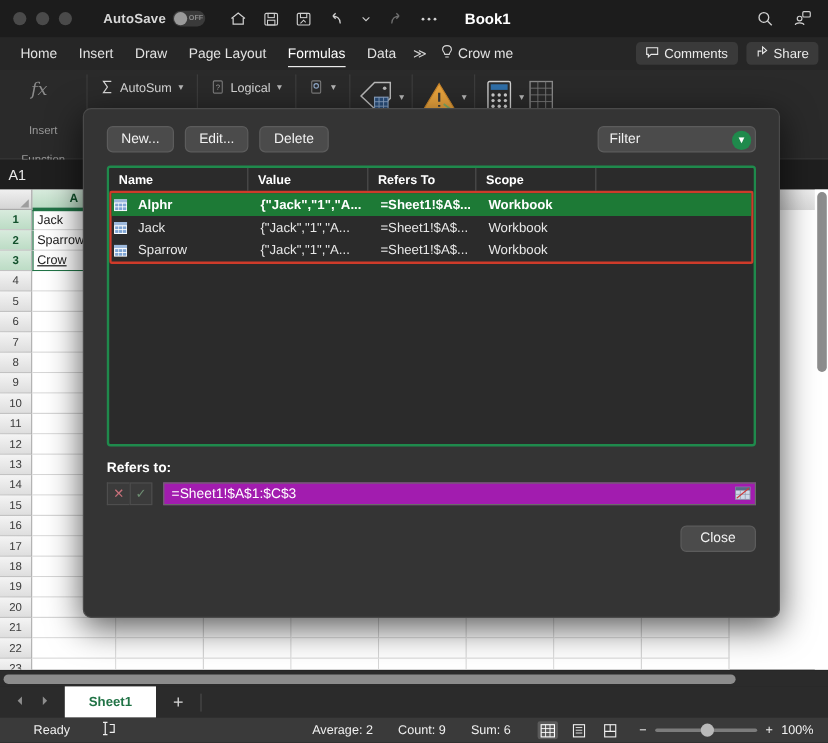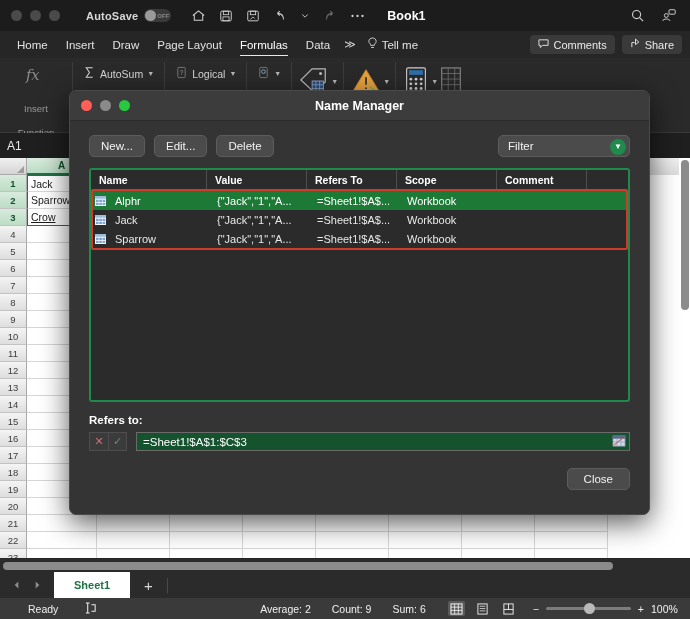--- a/index.html
+++ b/index.html
@@ -204,32 +204,32 @@
     border-right: 1px solid #4e4e4e; height: 19px; display: flex;
     align-items: center; padding-left: 8px;
   }
   .rows-outline { border: 2px solid #cf3b2a; border-radius: 2px; }
   .lrow { display: flex; height: 19px; align-items: center; }
   .lrow.selected { background: #1d7a36; }
   .lcell {
     font-size: 11px; color: #e8e8e8; height: 19px; display: flex;
     align-items: center; padding-left: 8px; overflow: hidden; white-space: nowrap;
   }
-  .lrow.selected .lcell { color: #ffffff; }
+  .lrow.selected .lcell { color: #ffffff; font-weight: bold; }
   .grid-icon-wrap { width: 14px; display: flex; align-items: center; padding-left: 2px; }
   .refers-label { color: #ffffff; font-size: 11.5px; font-weight: bold; margin: 12px 0 6px 0; }
   .refers-row { display: flex; align-items: center; gap: 0; }
   .sqbtn {
     width: 19px; height: 19px; border: 1px solid #4e4e4e; background: #3b3b3b;
     display: flex; align-items: center; justify-content: center; font-size: 11px;
   }
   .sqbtn.x { color: #c8707a; border-right: none; }
   .sqbtn.ck { color: #6e8d72; }
   .refers-input {
-    flex: 1; height: 19px; background: #14532d; border: 1px solid #6a6a6a;
+    flex: 1; height: 19px; background: #a21caf; border: 1px solid #6a6a6a;
     margin-left: 9px; color: #ffffff; font-size: 11.5px; display: flex;
     align-items: center; padding-left: 6px; position: relative;
   }
   .ref-grid-ic { position: absolute; right: 3px; top: 2px; }
   .dlg-footer { display: flex; justify-content: flex-end; margin-top: 17px; }
   .close-btn {
     background: #4b4b4b; border: 1px solid #5c5c5c; border-radius: 5px;
     color: #f2f2f2; font-size: 11.5px; height: 22px; padding: 0 16px;
     display: flex; align-items: center;
   }
@@ -321,21 +321,21 @@
     <div class="rtab active">Formulas</div>
     <div class="rtab">Data</div>
     <div class="chev-dbl">≫</div>
     <div class="tell-me">
       <span>
         <svg width="11" height="13" viewBox="0 0 12 14">
             <path d="M6 1 C3.4 1 2 2.8 2 4.6 C2 6.4 4 7.2 4 9 h4 C8 7.2 10 6.4 10 4.6 C10 2.8 8.6 1 6 1 Z" fill="none" stroke="#d8d8d8" stroke-width="1"></path>
             <path d="M4.4 11.3 h3.2" stroke="#d8d8d8" stroke-width="1"></path>
           </svg>
       </span>
-      <span>Tell me</span>
+      <span>Crow me</span>
     </div>
     <div class="right-btns">
       <div class="tb-btn">
         <span>
           <svg width="11" height="11" viewBox="0 0 12 12">
               <path d="M1 2 h10 v6 H5 L2.5 10.3 V8 H1 Z" fill="none" stroke="#eaeaea" stroke-width="1"></path>
             </svg>
         </span>
         <span>Comments</span>
       </div>
@@ -818,47 +818,38 @@
       <span>−</span>
       <div class="zbar">
         <div class="zknob"></div>
       </div>
       <span>+</span>
       <span class="zpct">100%</span>
     </div>
   </div>
 
   <div class="dialog">
-    <div class="dlg-title">
-      <div class="dlg-traffic">
-        <div class="dtl red"></div>
-        <div class="dtl yellow"></div>
-        <div class="dtl green"></div>
-      </div>
-      <div class="dlg-title-txt">Name Manager</div>
-    </div>
 
     <div class="dlg-body">
       <div class="dlg-toolbar">
         <div class="dbtn">New...</div>
         <div class="dbtn">Edit...</div>
         <div class="dbtn">Delete</div>
         <div class="filter-btn">
           <span>Filter</span>
           <span class="filter-caret">▼</span>
         </div>
       </div>
 
       <div class="list-outer">
         <div class="list-head">
           <div class="lh" style="width:116px;">Name</div>
           <div class="lh" style="width:100px;">Value</div>
           <div class="lh" style="width:90px;">Refers To</div>
           <div class="lh" style="width:100px;">Scope</div>
-          <div class="lh" style="width:90px;">Comment</div>
         </div>
         <div class="rows-outline" id="names-rows">
             <div class="lrow selected">
               <span class="grid-icon-wrap">
                 <svg width="11" height="10" viewBox="0 0 12 11">
   <rect x="0" y="0" width="12" height="11" fill="#ffffff"></rect>
   <rect x="0" y="0" width="12" height="3" fill="#9db9dd"></rect>
   <rect x="1" y="4" width="3" height="2.6" fill="#7fa5d4"></rect>
   <rect x="4.6" y="4" width="3" height="2.6" fill="#7fa5d4"></rect>
   <rect x="8.2" y="4" width="3" height="2.6" fill="#7fa5d4"></rect>

